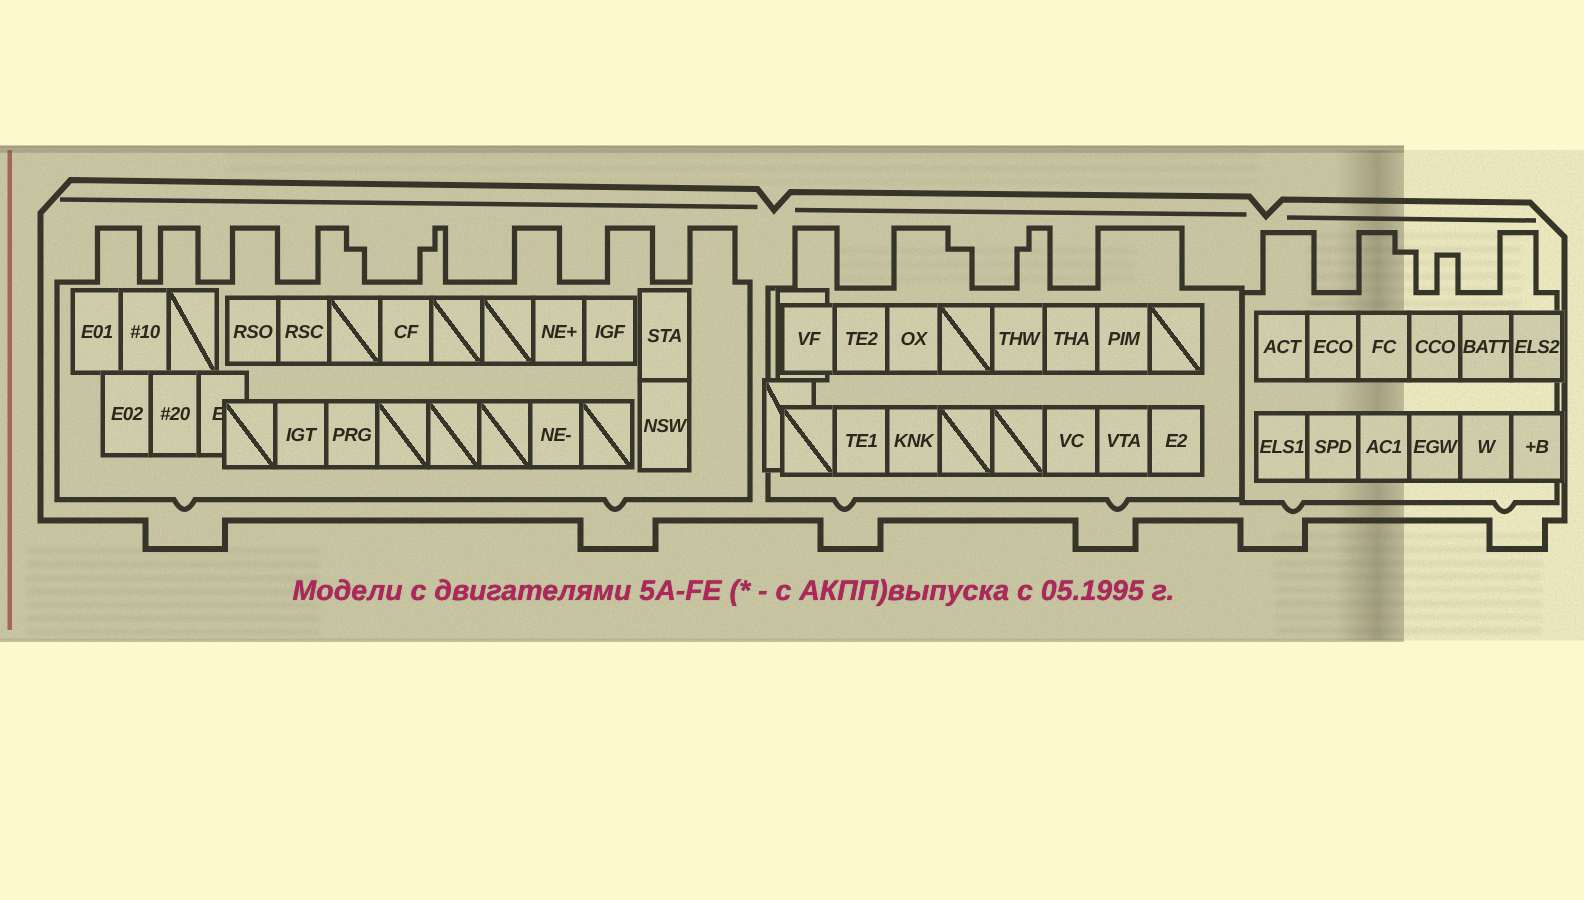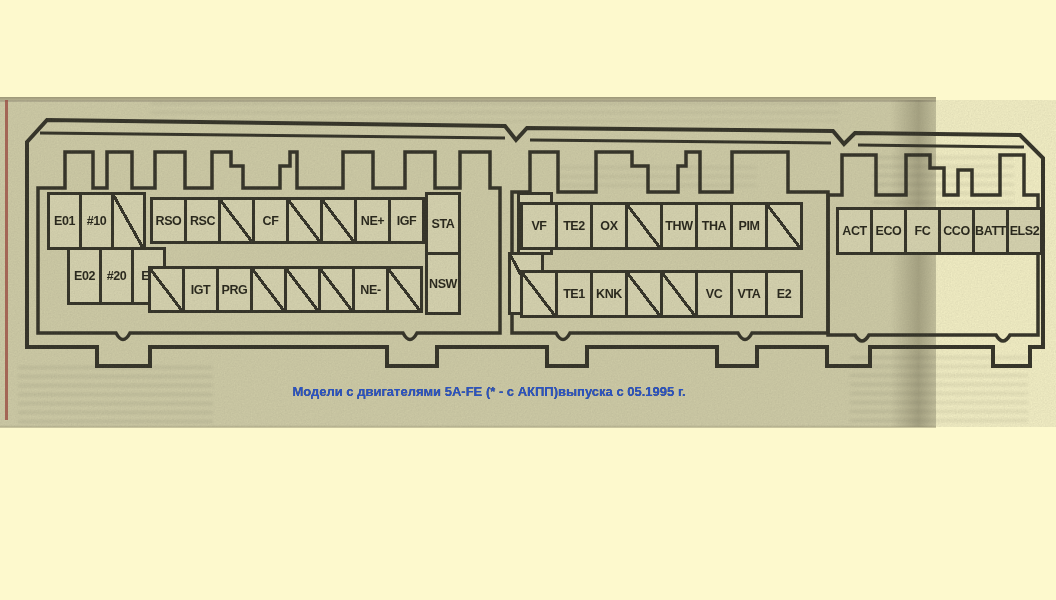--- a/index.html
+++ b/index.html
@@ -2,21 +2,21 @@
 <html style="--paper: #fdf9cd; --scan: #d5d2ac; --cellbg: #dedbb6; --line: #2c2b21; --ink: #1d1c12; --rededge: #a0493e;"><head>
 <meta charset="utf-8">
 <style>
   :root{
     --paper:#fdf9cd; --scan:#d5d2ac; --cellbg:#dedbb6; --line:#2c2b21;
     --ink:#1d1c12; --rededge:#a0493e;
   }
   html,body{margin:0;padding:0;}
   body{font-family:"Liberation Sans","DejaVu Sans",sans-serif;background:#888;}
   .stage{position:relative;width:1056px;height:600px;background:var(--paper);overflow:hidden;}
-  .strip{position:absolute;left:0;top:100px;width:936px;height:327px;background:var(--scan);}
+  .strip{position:absolute;left:0;top:100px;width:936px;height:327px;background:var(--scan);font-style:italic;}
   .topline{position:absolute;left:0;top:-3px;width:100%;height:5px;
     background:linear-gradient(180deg,#8b8668,#b7b295);opacity:.85;}
   .botline{position:absolute;left:0;bottom:-1px;width:100%;height:3px;
     background:linear-gradient(180deg,rgba(140,135,105,.0),rgba(140,135,105,.55));}
   .rededge{position:absolute;left:5px;top:0px;width:3px;height:320px;background:var(--rededge);opacity:.8;}
   .rshadow{position:absolute;right:0;top:0;height:100%;width:46px;
     background:linear-gradient(90deg,rgba(90,85,60,0),rgba(90,85,60,.34) 62%,rgba(125,120,90,.12));}
   .outline-svg{position:absolute;left:0;top:0;}
   .pg{position:absolute;display:flex;}
   .cell{box-sizing:border-box;border:3px solid var(--line);background:var(--cellbg);
@@ -26,22 +26,22 @@
   .pg .cell:first-child{margin-left:0;}
   .nc{background-image:linear-gradient(to top right,
       rgba(0,0,0,0) calc(50% - 2px),var(--line) calc(50% - 2px),
       var(--line) calc(50% + 1px),rgba(0,0,0,0) calc(50% + 1px));}
   .g1l .cell{width:35px;height:58px;}
   .g1m .cell{width:37px;height:47px;}
   .g1r .cell{width:36px;height:63px;margin-left:16px;}
   .g2  .cell{width:38px;height:48px;}
   .g3  .cell{width:37px;height:48px;}
   .caption{position:absolute;top:284px;left:0;width:100%;text-align:center;
-    padding-left:42px;box-sizing:border-box;font-weight:bold;font-size:13px;
-    color:#1d4ed8;text-shadow:0 0 .6px rgba(30,30,20,.85);}
+    padding-left:42px;box-sizing:border-box;font-weight:bold;font-size:19px;
+    color:#be185d;text-shadow:0 0 .6px rgba(30,30,20,.85);}
   .ghost{position:absolute;background:repeating-linear-gradient(180deg,
       rgba(60,60,48,.6) 0 3px,rgba(60,60,48,0) 3px 9px);
     filter:blur(1.7px);opacity:.16;border-radius:2px;pointer-events:none;}
   .grain{position:absolute;left:0;top:0;pointer-events:none;}
 </style>
 </head>
 <body>
 
 <div class="stage">
 
@@ -127,20 +127,28 @@
     </div>
 
     <div class="pg g3" style="left:836px;top:107px;">
       <span class="cell">ACT</span>
       <span class="cell">ECO</span>
       <span class="cell">FC</span>
       <span class="cell">CCO</span>
       <span class="cell">BATT</span>
       <span class="cell">ELS2</span>
     </div>
+    <div class="pg g3" style="left:836px;top:174px;">
+      <span class="cell">ELS1</span>
+      <span class="cell">SPD</span>
+      <span class="cell">AC1</span>
+      <span class="cell">EGW</span>
+      <span class="cell">W</span>
+      <span class="cell">+B</span>
+    </div>
 
     <div class="caption">Модели с двигателями 5A-FE (* - с АКПП)выпуска с 05.1995 г.</div>
 
     <svg class="grain" width="1056" height="327">
       <filter id="grain-f">
         <feTurbulence type="fractalNoise" baseFrequency="0.7" numOctaves="2" stitchTiles="stitch"></feTurbulence>
         <feColorMatrix type="matrix" values="0 0 0 0 0.18  0 0 0 0 0.17  0 0 0 0 0.12  0.35 0.35 0.35 0 0"></feColorMatrix>
       </filter>
       <rect width="1056" height="327" filter="url(#grain-f)" opacity="0.28"></rect>
     </svg>

